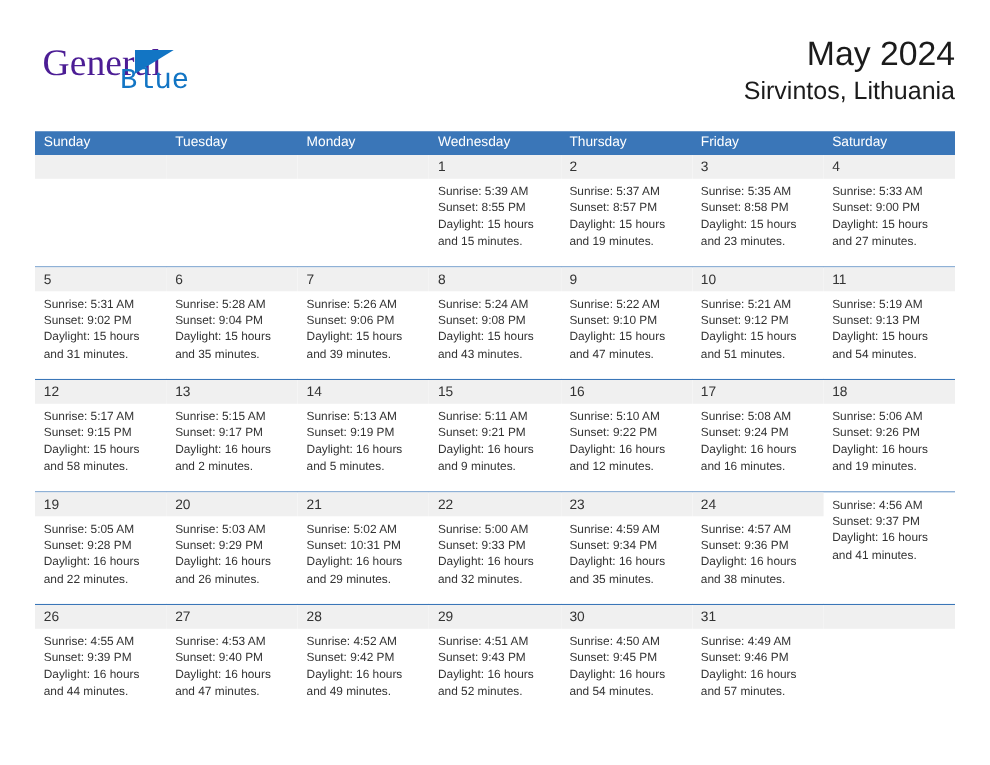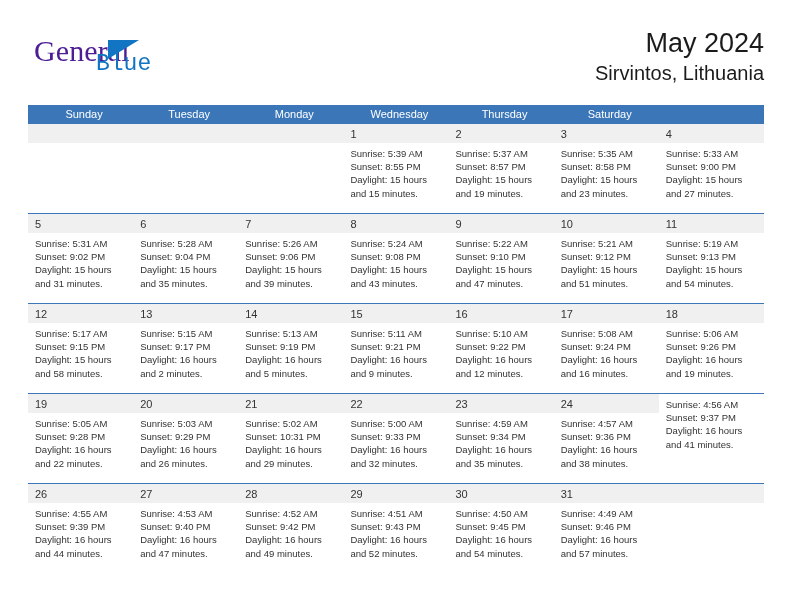--- a/index.html
+++ b/index.html
@@ -96,21 +96,20 @@
   }
   .dow {
     width: 105.14px;
     box-sizing: border-box;
     padding-left: 7px;
     font-size: 11px;
     line-height: 19px;
     color: #ffffff;
     white-space: nowrap;
     overflow: hidden;
-    text-align: center;
   }
   .week {
     width: 736px;
     border-bottom: 1px solid #3a76b8;
   }
   .week:last-child {
     border-bottom: none;
   }
   .week-inner {
     display: flex;
@@ -170,20 +169,21 @@
 
   </div>
 
   <div class="calendar">
     <div class="dow-row">
         <div class="dow">Sunday</div>
         <div class="dow">Tuesday</div>
         <div class="dow">Monday</div>
         <div class="dow">Wednesday</div>
         <div class="dow">Thursday</div>
+        <div class="dow">Friday</div>
         <div class="dow">Saturday</div>
       </div>
     <div id="weeks-container">
         <div class="week">
           <div class="week-inner">
             <div class="day empty">
               <div class="daynum-band"><span class="daynum"></span></div>
               <div class="day-body"></div>
             </div>
             <div class="day empty">

